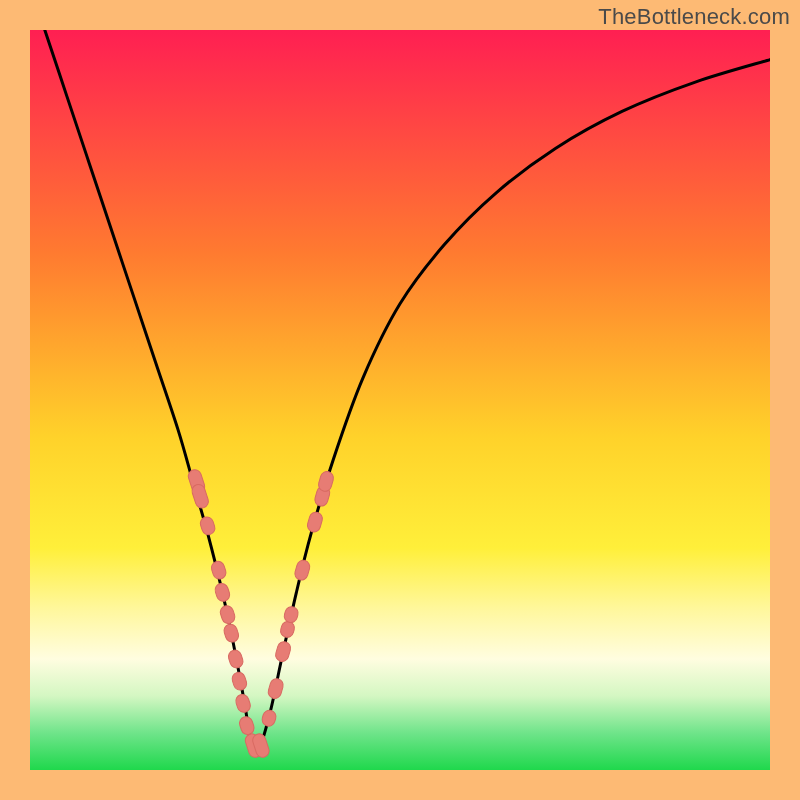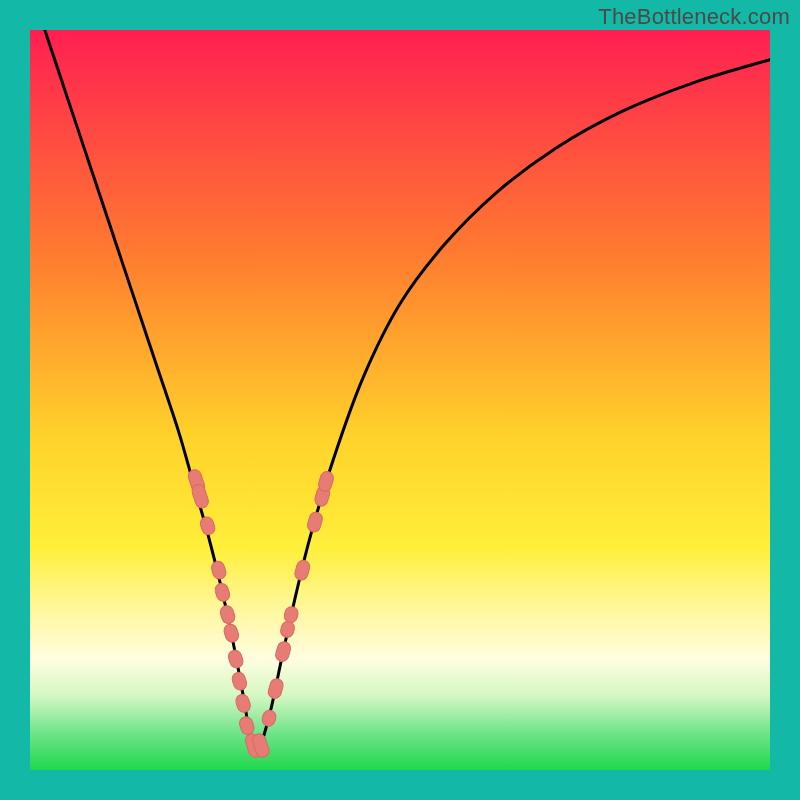--- a/index.html
+++ b/index.html
@@ -10,21 +10,21 @@
     overflow: hidden;
     background: #000;
     font-family: Arial, Helvetica, sans-serif;
   }
   .frame {
     position: absolute;
     left: 0;
     top: 0;
     width: 800px;
     height: 800px;
-    background: #14b8a6;
+    background: #fdba74;
   }
   .plot {
     position: absolute;
     left: 30px;
     top: 30px;
     width: 740px;
     height: 740px;
     overflow: hidden;
   }
   .gradient {

